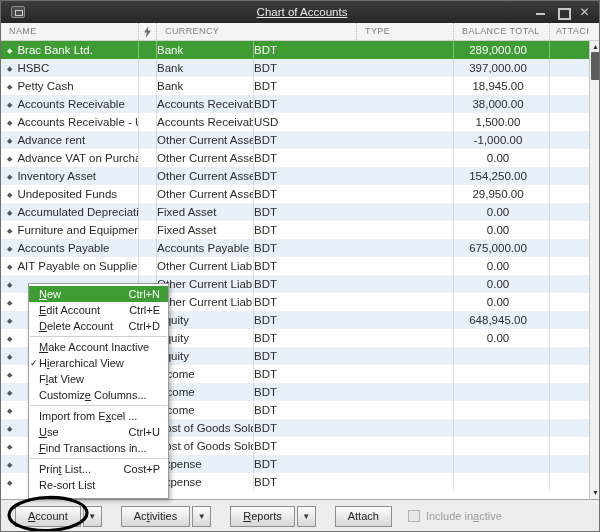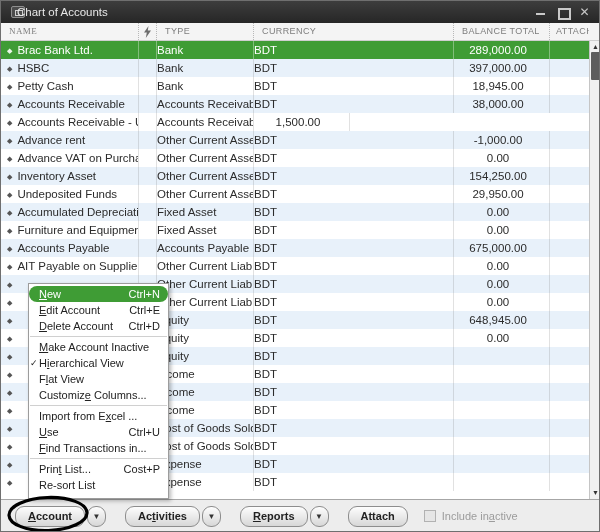--- a/index.html
+++ b/index.html
@@ -5,40 +5,40 @@
   * { margin:0; padding:0; box-sizing:border-box; }
   html,body { width:600px; height:532px; }
   body { font-family:"Liberation Sans","DejaVu Sans",sans-serif; overflow:hidden; background:#fff; }
 
   .window { position:relative; width:600px; height:532px; background:#fff;
             border:1px solid #6f6f6f; overflow:hidden; }
 
   
   .titlebar { position:absolute; left:0; top:0; width:100%; height:22px;
               background:linear-gradient(#3d3d3d,#262626); }
-  .titlebar .title { position:absolute; left:16px; right:0; top:0; height:22px;
-                     line-height:22px; text-align:left; color:#e8e8e8; font-size:11.5px; }
+  .titlebar .title { position:absolute; left:4px; right:0; top:0; height:22px;
+                     line-height:22px; text-align:center; color:#e8e8e8; font-size:11.5px;text-decoration:underline; }
   .win-icon { position:absolute; left:10px; top:5px; width:14px; height:12px;
               border:1px solid #8f8f8f; background:#4b4b4b; border-radius:2px; }
   .win-icon::after { content:""; position:absolute; left:3px; top:3px; width:6px; height:4px;
                      border:1px solid #cfcfcf; }
   .win-controls { position:absolute; right:8px; top:0; height:22px; display:flex;
                   align-items:center; gap:9px; }
   .wc { width:13px; height:13px; position:relative; cursor:pointer; }
   .wc-min::after { content:""; position:absolute; left:2px; top:7px; width:9px; height:2px; background:#c9c9c9; }
   .wc-max::after { content:""; position:absolute; left:2px; top:2px; width:9px; height:8px; border:2px solid #c9c9c9; }
   .wc-close { color:#c9c9c9; font-size:12px; font-weight:bold; line-height:13px; text-align:center; }
 
   
   .colheader { position:absolute; left:0; top:22px; width:600px; height:18px;
                background:#f4f4f4; border-bottom:1px solid #cfcfcf; display:flex; }
   .hcell { height:100%; font-size:9px; color:#7d7d7d; letter-spacing:.4px;
            line-height:17px; padding-left:8px; white-space:nowrap; overflow:hidden;
            border-left:1px dotted #b8b8b8; }
-  .hcell:first-child { border-left:none;font-family:Liberation Serif, serif; }
+  .hcell:first-child { border-left:none; }
   .flash-svg { display:block; margin:3px auto 0; }
 
   
   .tbody { position:absolute; left:0; top:40px; width:588px; height:458px;
            background:#fff; overflow:hidden; }
   .row { display:flex; width:588px; height:18px; }
   .row.alt { background:#e8f1fa; }
   .cell { height:18px; line-height:18px; font-size:11.5px; color:#2b2b2b;
           white-space:nowrap; overflow:hidden; border-left:1px solid rgba(120,120,120,.22); }
   .cell:first-child { border-left:none; }
@@ -61,35 +61,35 @@
   .vs-up { top:0; } .vs-down { bottom:1px; }
   .vs-thumb { position:absolute; left:1px; top:11px; width:9px; height:28px;
               background:#5d5d5d; border-radius:1px; cursor:pointer; }
 
   
   .menu { position:absolute; left:27px; top:282px; width:141px; height:216px;
           background:#fff; border:1px solid #9c9c9c; box-shadow:2px 2px 4px rgba(0,0,0,.28);
           z-index:40; overflow:hidden; padding-top:2px; }
   .mi { position:relative; height:16px; line-height:16px; font-size:11px; color:#222;
         padding:0 8px 0 10px; display:flex; justify-content:space-between; cursor:pointer;
-        white-space:nowrap;border-radius:8px; }
+        white-space:nowrap; }
   .mi .sc { color:#222; margin-left:0; }
   .mi.hl { background:#3f9c35; color:#fff; } .mi.hl .sc { color:#fff; }
   .mi.dis { color:#b3b3b3; cursor:default; }
   .mi .chk { position:absolute; left:1px; top:0; font-size:9px; width:9px; }
   .msep { border-top:1px solid #d0d0d0; margin:2px 1px; }
 
   
   .toolbar { position:absolute; left:0; top:498px; width:600px; height:33px;
              background:#ededed; border-top:1px solid #a6a6a6; display:flex;
              align-items:center; z-index:10; }
   .btn-group { display:flex; margin-left:19px; }
   .btn-group:first-child { margin-left:14px; }
-  .tbtn { height:21px; border:1px solid #8d8d8d; border-radius:9px;
-          background:linear-gradient(#fdfdfd,#d7d7d7); font-size:11px; font-weight:bold;
+  .tbtn { height:21px; border:1px solid #8d8d8d; border-radius:0;
+          background:linear-gradient(#fdfdfd,#d7d7d7); font-size:11px; font-weight:normal;
           color:#222; padding:0 12px; line-height:19px; cursor:pointer;
           font-family:inherit; }
   .tbtn.arrow { width:19px; padding:0; margin-left:2px; font-size:8px; color:#333; }
   .chk-wrap { display:flex; align-items:center; margin-left:16px; }
   .chk-box { width:12px; height:12px; border:1px solid #b2b2b2; background:#e6e6e6; }
   .chk-label { font-size:11px; color:#9c9c9c; margin-left:6px; }
 
   
   .annotation { position:absolute; left:4px; top:493px; z-index:60; pointer-events:none; }
 
@@ -110,22 +110,22 @@
     </div>
   </div>
 
   <div class="colheader">
     <div class="hcell" style="width:137px">NAME</div>
     <div class="hcell" style="width:18px;padding-left:0">
       <svg class="flash-svg" width="9" height="12" viewBox="0 0 9 12">
           <polygon points="5.5,0 1,6.5 3.8,6.5 2.8,12 8,4.6 4.8,4.6" fill="#6e6e6e"></polygon>
         </svg>
     </div>
+    <div class="hcell" style="width:200px">CURRENCY</div>
     <div class="hcell" style="width:97px">TYPE</div>
-    <div class="hcell" style="width:200px">CURRENCY</div>
     <div class="hcell" style="width:96px">BALANCE TOTAL</div>
     <div class="hcell" style="width:40px;padding-left:6px">ATTACH</div>
   </div>
 
   <div class="tbody" id="tbody">
       <div class="row selected">
         <div class="cell c-name"><span class="diamond">◆</span>Brac Bank Ltd.</div>
         <div class="cell c-flash"></div>
         <div class="cell c-type">Bank</div>
         <div class="cell c-cur">BDT</div>
@@ -153,20 +153,21 @@
         <div class="cell c-flash"></div>
         <div class="cell c-type">Accounts Receivable</div>
         <div class="cell c-cur">BDT</div>
         <div class="cell c-bal">38,000.00</div>
         <div class="cell c-att"></div>
       </div>
       <div class="row">
         <div class="cell c-name"><span class="diamond">◆</span>Accounts Receivable - USD</div>
         <div class="cell c-flash"></div>
         <div class="cell c-type">Accounts Receivable</div>
+        <div class="cell c-cur">USD</div>
         <div class="cell c-bal">1,500.00</div>
         <div class="cell c-att"></div>
       </div>
       <div class="row alt">
         <div class="cell c-name"><span class="diamond">◆</span>Advance rent</div>
         <div class="cell c-flash"></div>
         <div class="cell c-type">Other Current Asset</div>
         <div class="cell c-cur">BDT</div>
         <div class="cell c-bal">-1,000.00</div>
         <div class="cell c-att"></div>

